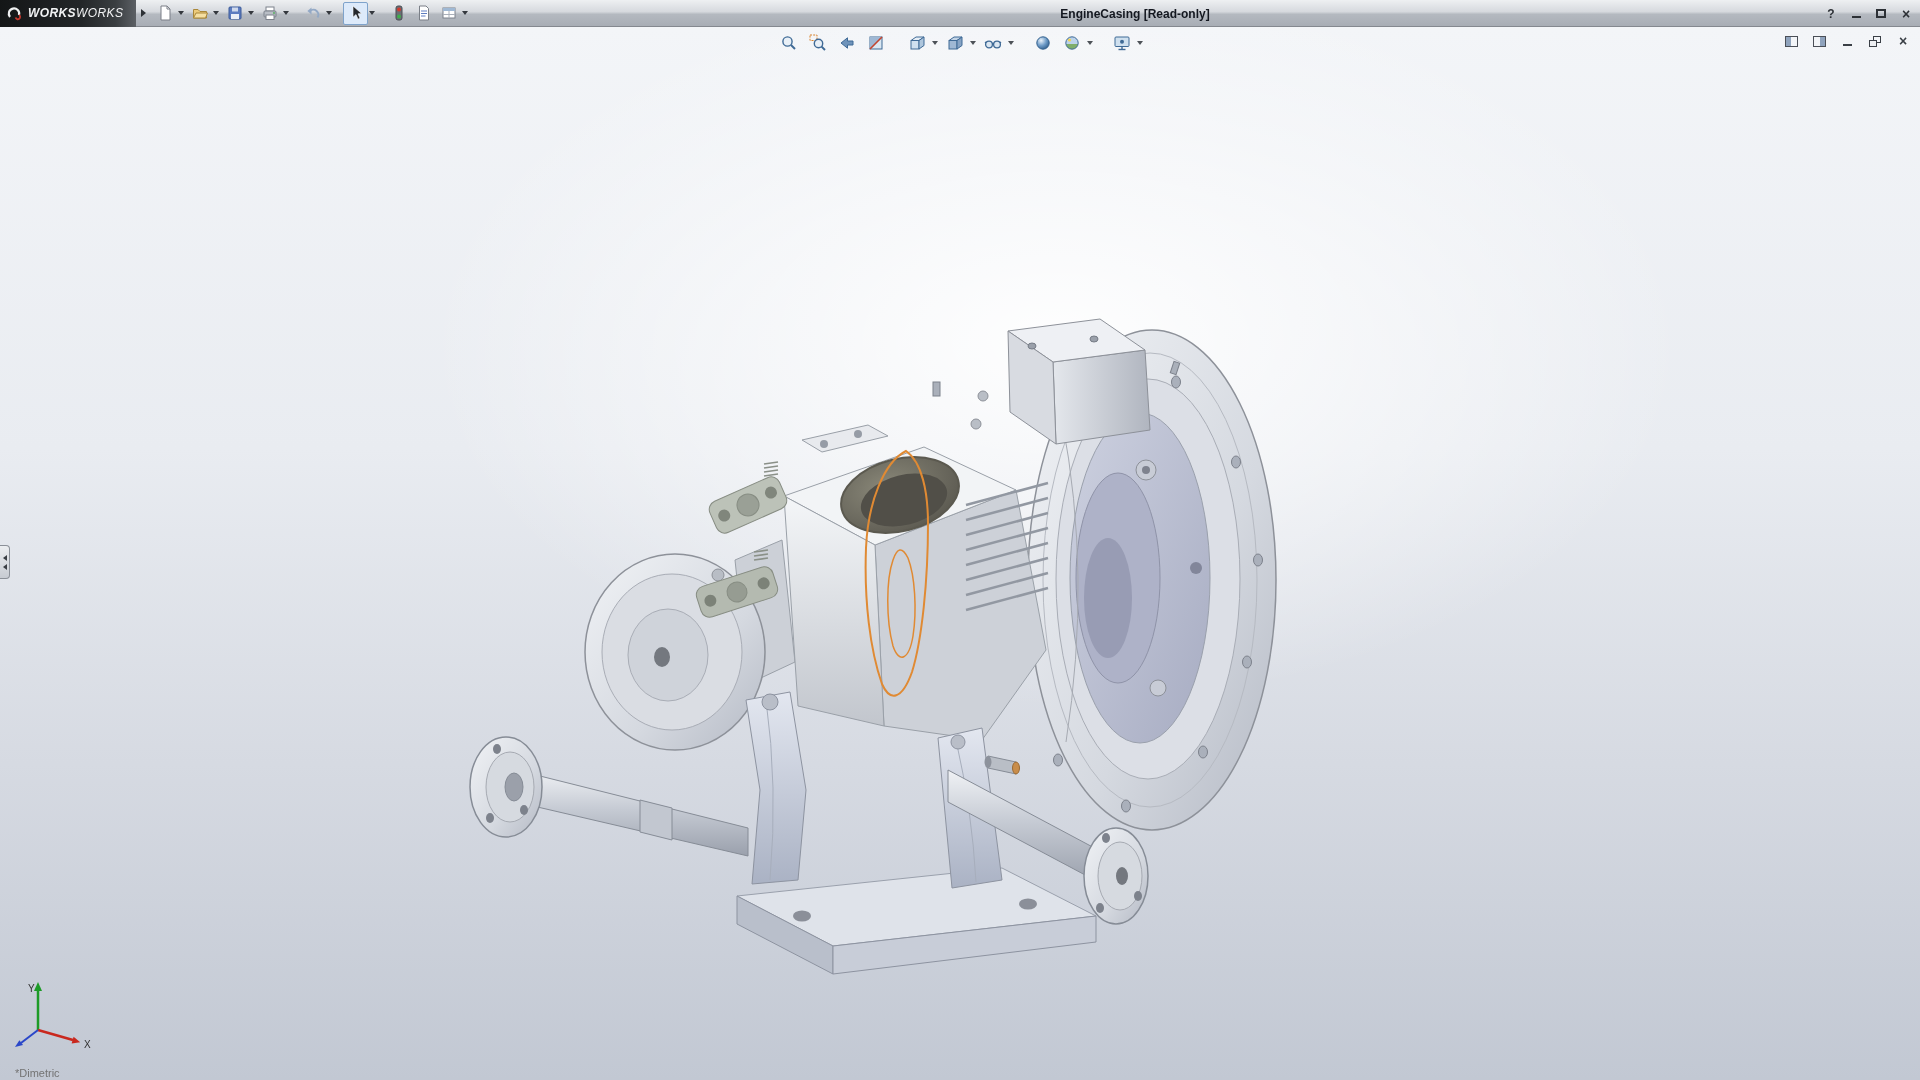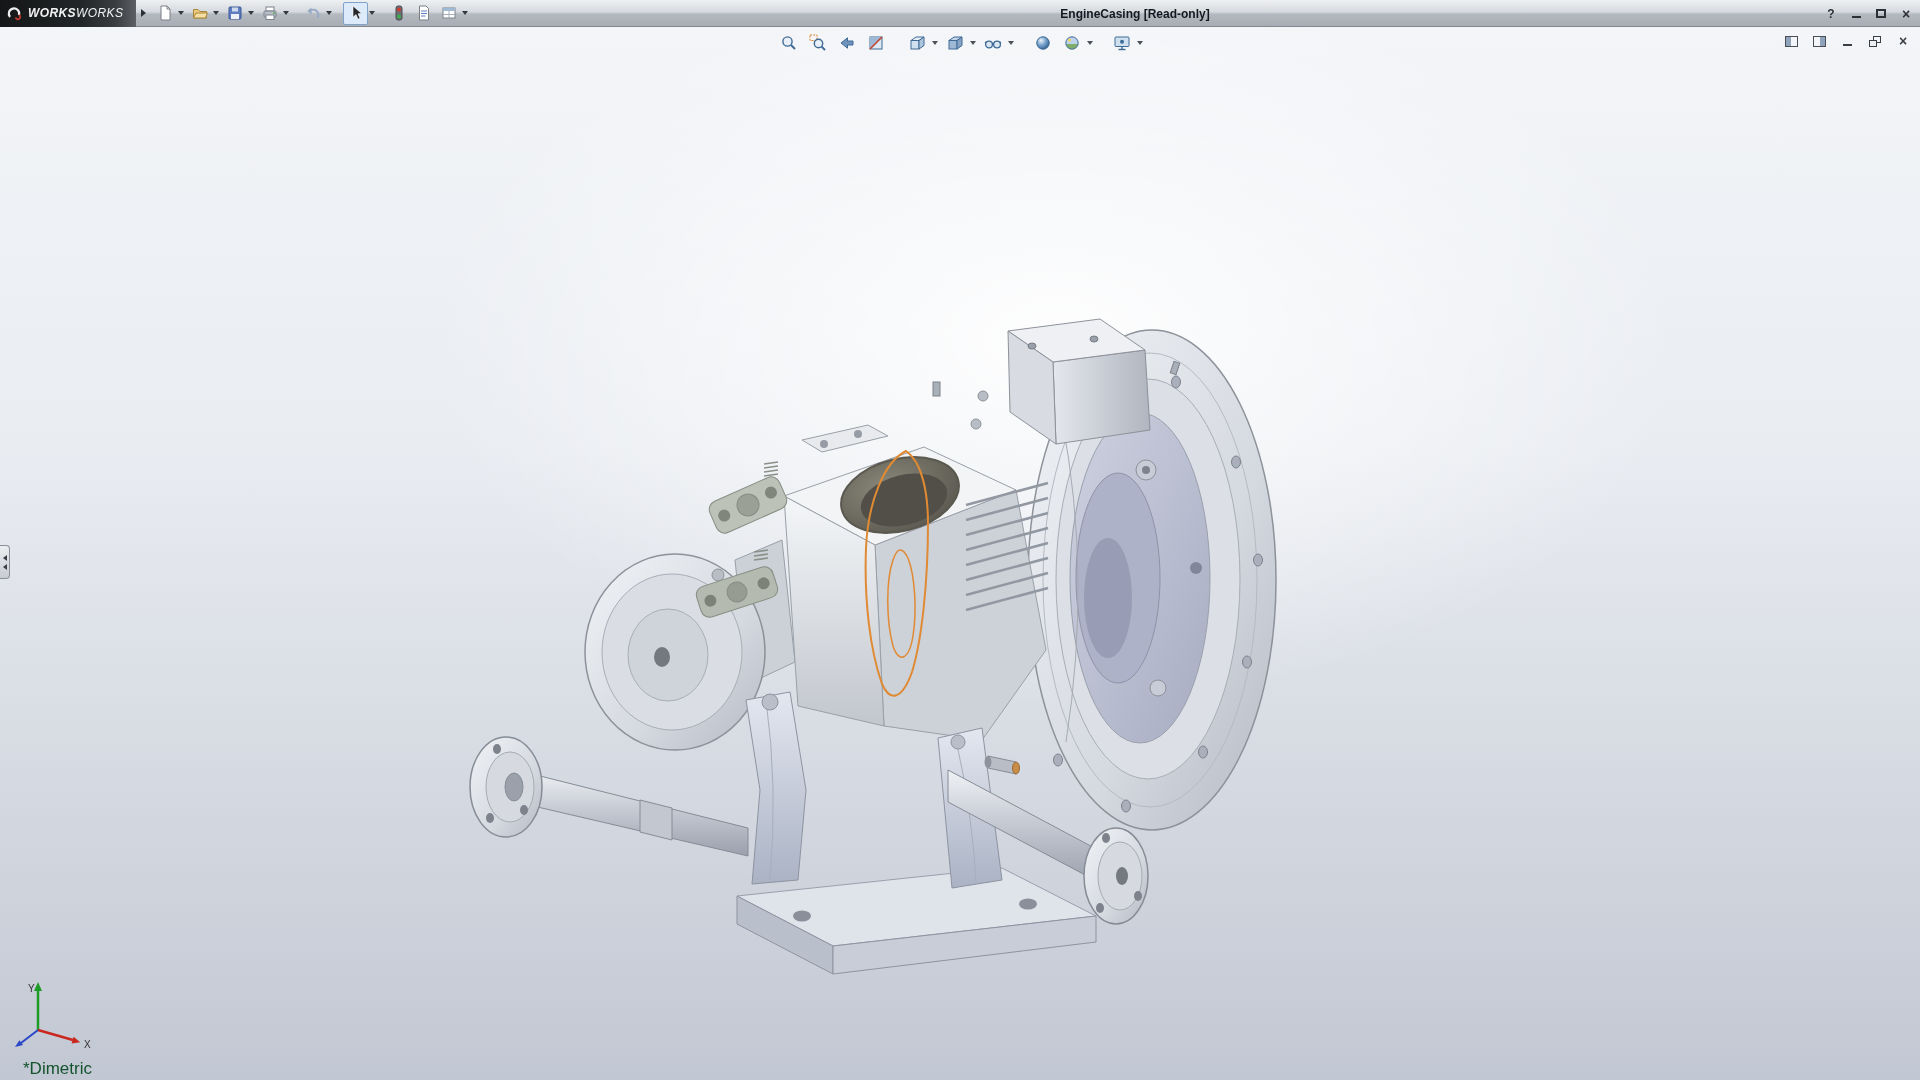--- a/index.html
+++ b/index.html
@@ -67,21 +67,21 @@
   .doc-close { font-size:14px; font-weight:bold; color:#3a3f46; line-height:12px; }
 
   
   .fm-tab { position:absolute; left:0; top:545px; width:10px; height:34px; z-index:10;
     background:linear-gradient(#eceef1,#c7cbd2); border:1px solid #8b9098; border-left:none;
     border-radius:0 4px 4px 0; display:flex; flex-direction:column; align-items:center; justify-content:center; gap:3px; }
   .tri-l { width:0; height:0; border-top:3px solid transparent; border-bottom:3px solid transparent;
     border-right:4px solid #3a3e44; }
 
   
-  .view-label { position:absolute; left:23px; bottom:1px; z-index:6; font-size:17px; color:#14532d; }
+  .view-label { position:absolute; left:15px; bottom:1px; z-index:6; font-size:11px; color:#737373; }
 
   .triad { position:absolute; left:8px; top:978px; z-index:6; }
 
   .model-svg { position:absolute; inset:0; z-index:1; }
 </style>
 </head>
 <body>
 
 <div class="titlebar">
   <div class="brand-block">

